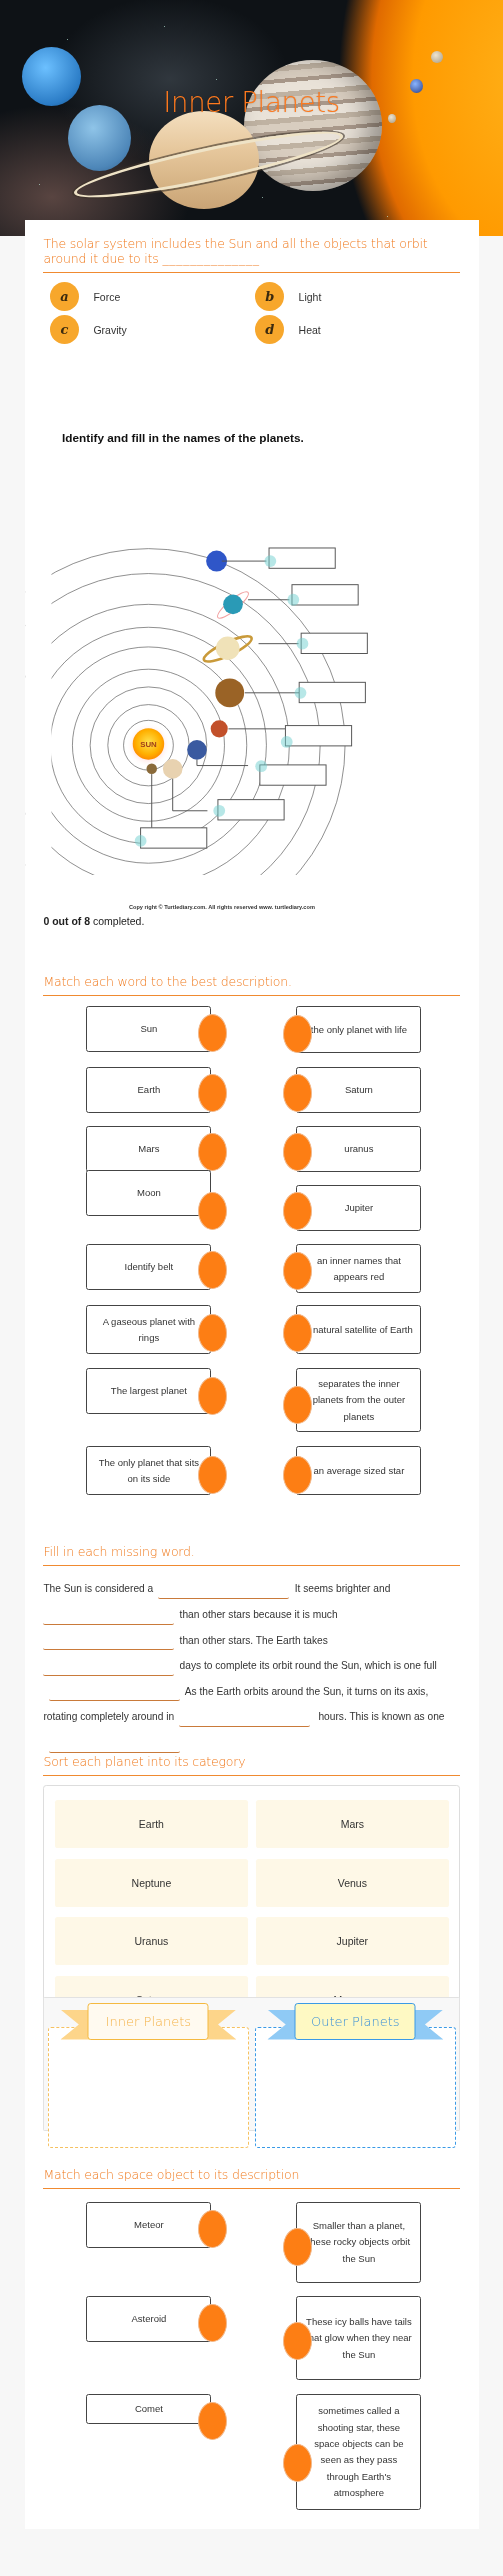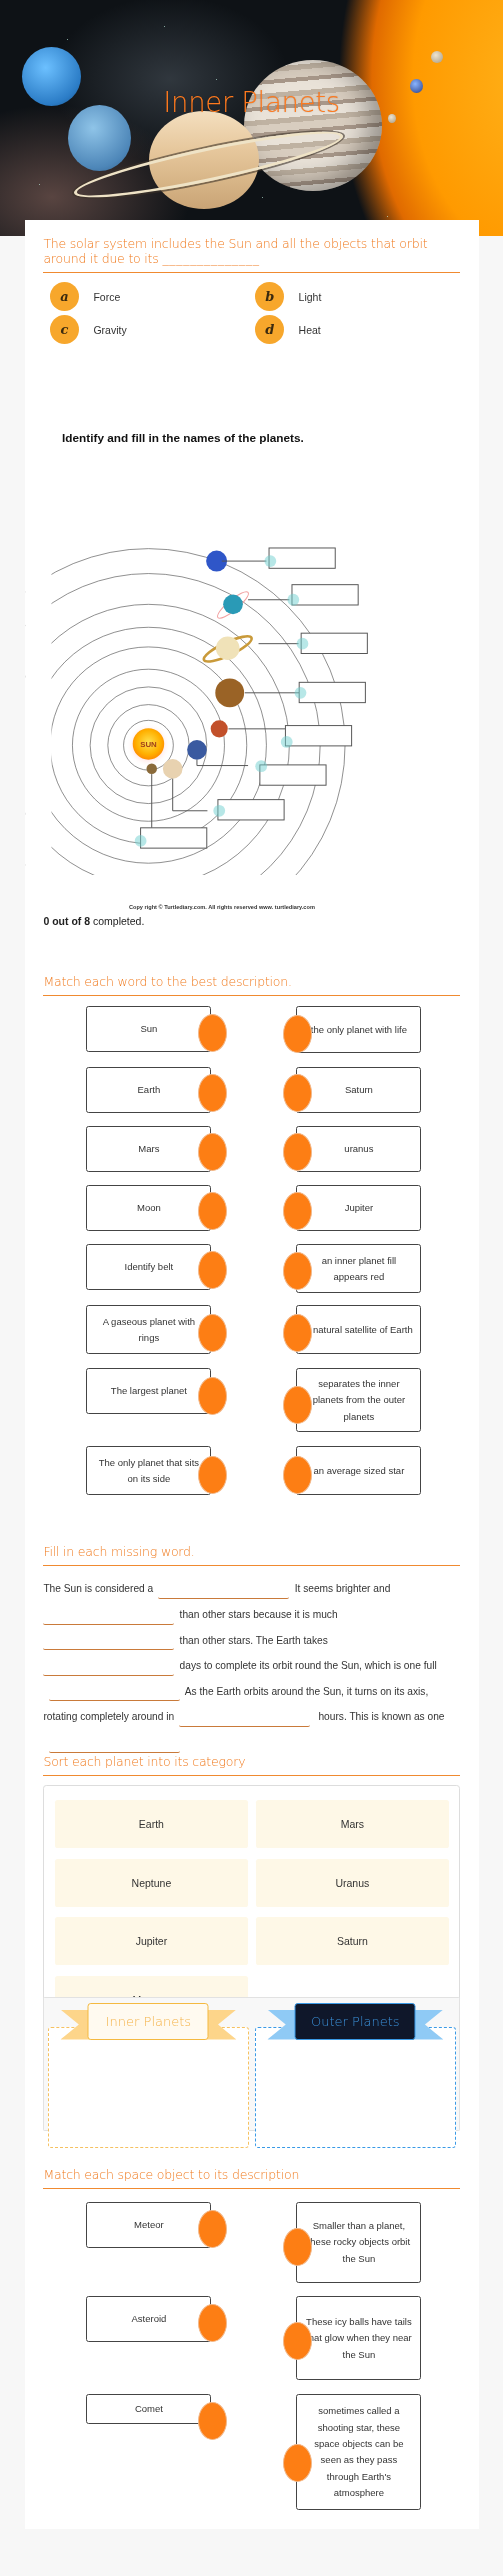--- a/index.html
+++ b/index.html
@@ -181,21 +181,21 @@
   .ribbon .tail.r { right: -27.5px; clip-path: polygon(0 0, 100% 0, 60% 50%, 100% 100%, 0 100%); }
   .ribbon .face {
     position: absolute; left: 0; top: 0; width: 121px; height: 37px;
     border: 1.3px solid; border-radius: 3.3px;
     display: flex; align-items: center; justify-content: center;
     font-size: 13px; font-family: "DejaVu Sans", sans-serif; font-weight: 300;
   }
   .inner .ribbon .tail { background: #fdd58a; }
   .inner .ribbon .face { background: #fffaf0; border-color: #f4b940; color: #f4b34a; }
   .outer .ribbon .tail { background: #8fcaf5; }
-  .outer .ribbon .face { background: #0f172a; border-color: #3a9ae6; color: #3a90d8; }
+  .outer .ribbon .face { background: #fef9c3; border-color: #3a9ae6; color: #3a90d8; }
 </style>
 </head>
 <body>
 
 <div class="banner">
   <span class="star" style="left:67px;top:39px"></span>
   <span class="star" style="left:164px;top:26px"></span>
   <span class="star" style="left:216px;top:79px"></span>
   <span class="star" style="left:118px;top:131px"></span>
   <span class="star" style="left:262px;top:197px"></span>
@@ -324,28 +324,28 @@
       <div class="m-box m-left" style="top:65px;height:46px">Earth</div>
       <div class="dot" style="left:155px;top:72px"></div>
       <div class="m-box m-right" style="top:65px;height:46px">Saturn</div>
       <div class="dot" style="left:240px;top:72px"></div>
 
       <div class="m-box m-left" style="top:124px;height:46px">Mars</div>
       <div class="dot" style="left:155px;top:131px"></div>
       <div class="m-box m-right" style="top:124px;height:46px">uranus</div>
       <div class="dot" style="left:240px;top:131px"></div>
 
-      <div class="m-box m-left" style="top:183px;height:46px">Moon</div>
+      <div class="m-box m-left" style="top:168px;height:46px">Moon</div>
       <div class="dot" style="left:155px;top:190px"></div>
       <div class="m-box m-right" style="top:183px;height:46px">Jupiter</div>
       <div class="dot" style="left:240px;top:190px"></div>
 
       <div class="m-box m-left" style="top:242px;height:46px">Identify belt</div>
       <div class="dot" style="left:155px;top:249px"></div>
-      <div class="m-box m-right" style="top:242px;height:49px">an inner planet fill appears red</div>
+      <div class="m-box m-right" style="top:242px;height:49px">an inner names that appears red</div>
       <div class="dot" style="left:240px;top:250px"></div>
 
       <div class="m-box m-left" style="top:303px;height:49px">A gaseous planet with rings</div>
       <div class="dot" style="left:155px;top:312px"></div>
       <div class="m-box m-right" style="top:303px;height:49px">a natural satellite of Earth</div>
       <div class="dot" style="left:240px;top:312px"></div>
 
       <div class="m-box m-left" style="top:366px;height:46px">The largest planet</div>
       <div class="dot" style="left:155px;top:375px"></div>
       <div class="m-box m-right" style="top:366px;height:64px">separates the inner planets from the outer planets</div>
@@ -368,20 +368,21 @@
       <span>hours. This is known as one</span><span class="blank"></span>
     </div>
   </div>
 
   <div class="section" style="top:1534px">
     <div class="q-title">Sort each planet into its category</div>
     <div class="sort-pool">
       <div class="sort-item">Earth</div>
       <div class="sort-item">Mars</div>
       <div class="sort-item">Neptune</div>
+      <div class="sort-item">Venus</div>
       <div class="sort-item">Uranus</div>
       <div class="sort-item">Jupiter</div>
       <div class="sort-item">Saturn</div>
       <div class="sort-item">Mercury</div>
     </div>
   </div>
   <div class="buckets" style="left:18.4px;top:1777px;width:417px;height:134px">
     <div class="bucket inner">
       <div class="ribbon">
         <div class="tail l"></div>

